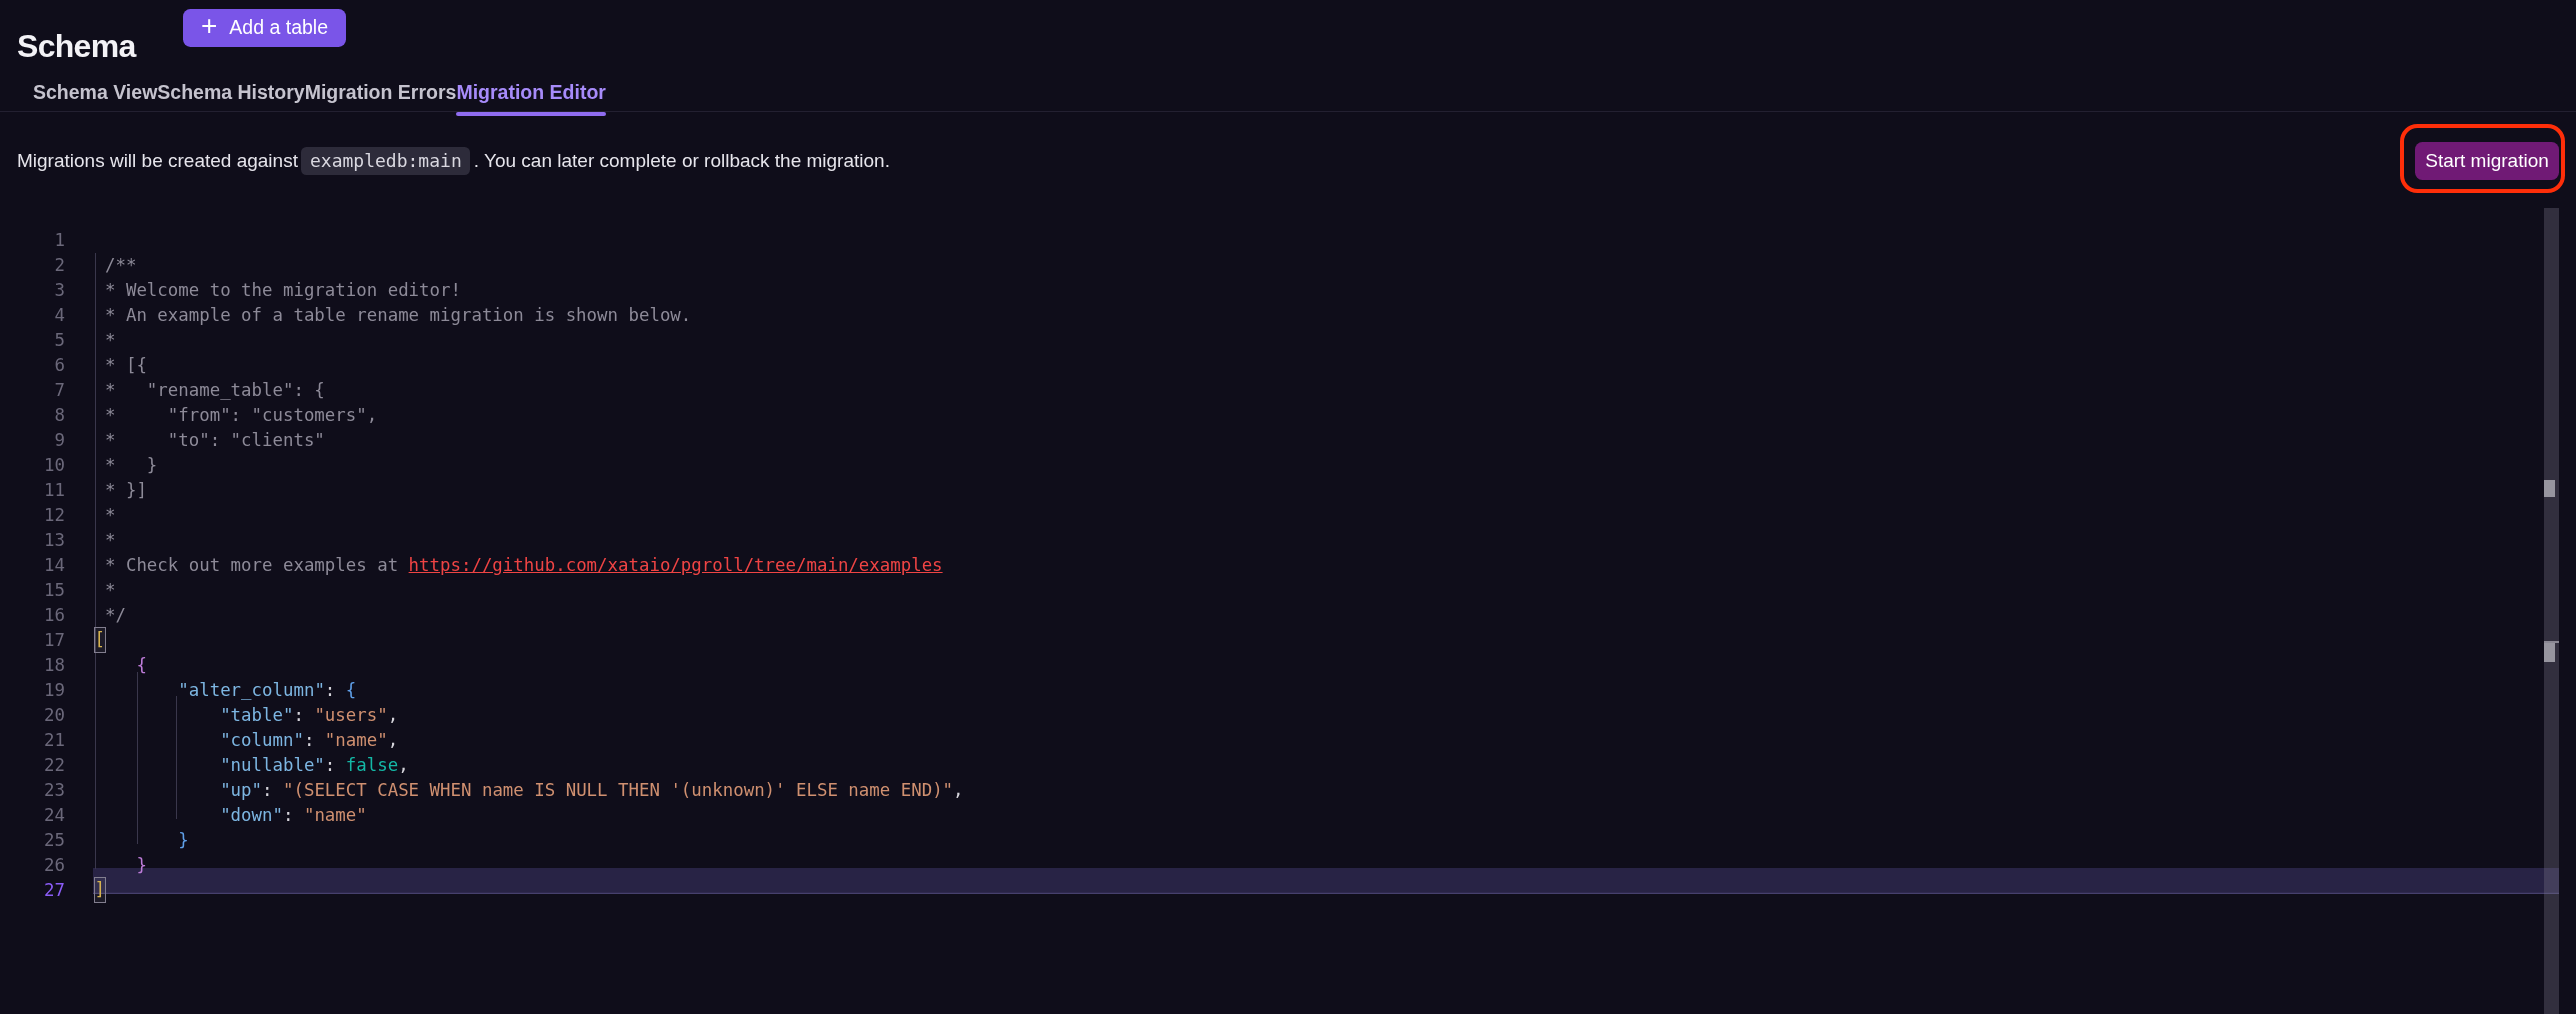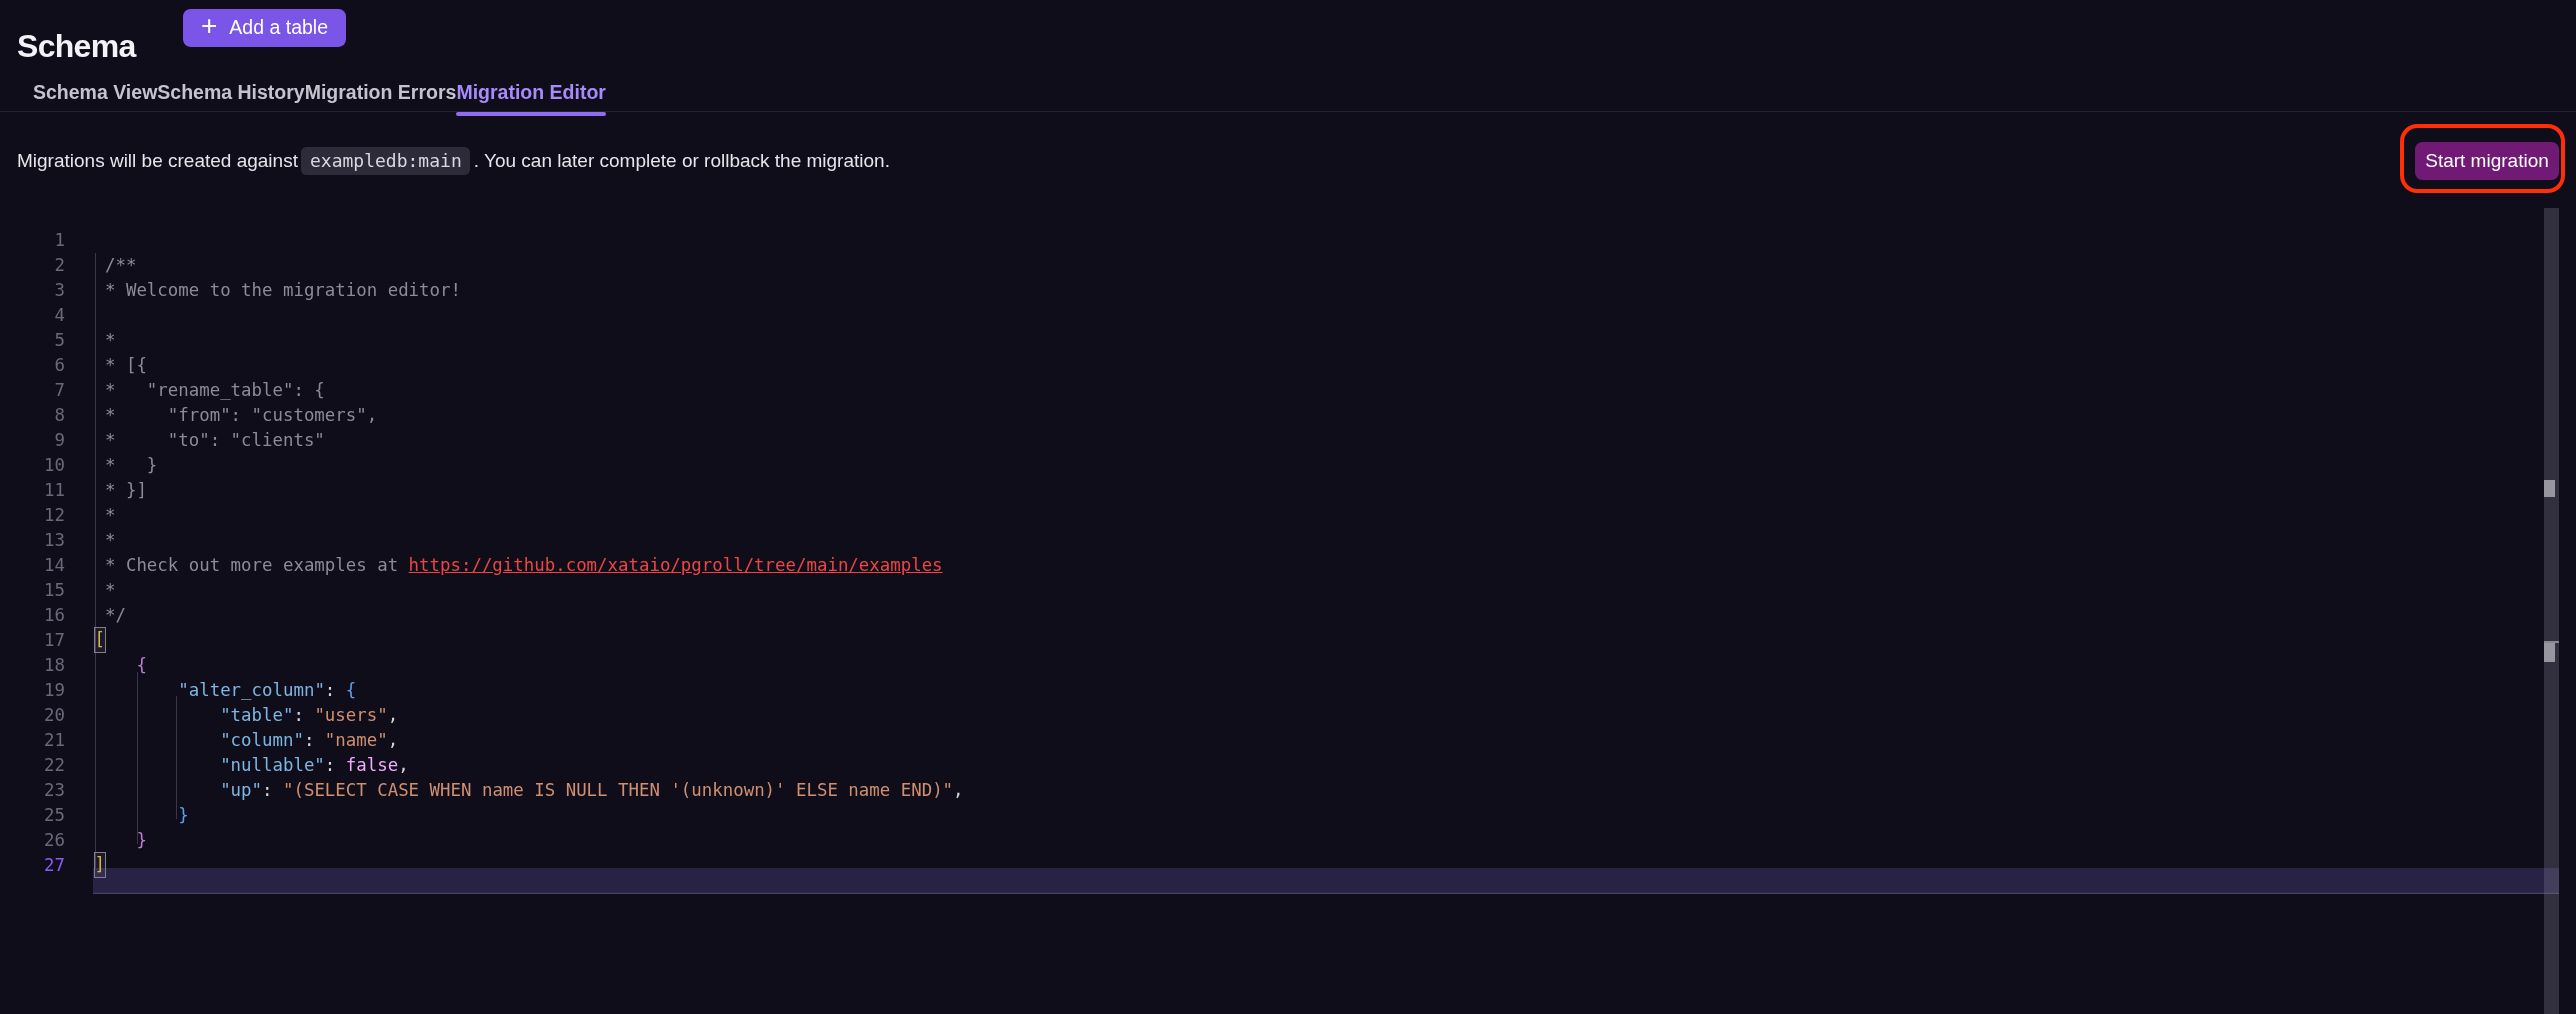--- a/index.html
+++ b/index.html
@@ -67,21 +67,21 @@
   .ln{width:65px;text-align:right;color:#6b687a;flex:none}
   .code-row.active .ln{color:#8b5cf6}
   .code-text{margin-left:29.5px}
   
   .tk-cm{color:#8d8a98}
   .tk-lk{color:#ef4444;text-decoration:underline}
   .tk-pw{color:#d6d5dc}
   .tk-pl{color:#d6d5dc}
   .tk-kb{color:#7db6e2}
   .tk-ss{color:#d09070}
-  .tk-bo{color:#f0abfc}
+  .tk-bo{color:#14b8a6}
   .tk-b1{color:#d6b350}
   .tk-b2{color:#bd7bd8}
   .tk-b3{color:#5f9fe8}
   .tk-bm{
     display:inline-block;width:1ch;height:23.5px;line-height:23.5px;vertical-align:top;
     outline:1.3px solid #827e8f;background:rgba(197,194,208,.08);
   }
   
   .v-scrollbar{position:absolute;right:17px;width:15.4px;top:0;bottom:0;background:rgba(125,122,140,.32)}
   .sb-mark{position:absolute;right:21.5px;width:10.7px;background:#97959f}
@@ -118,40 +118,41 @@
 
 <div class="editor">
   <div class="current-line"></div>
   <div class="guide" id="guide-a"></div>
   <div class="guide" id="guide-b"></div>
   <div class="guide" id="guide-c"></div>
   <div class="lines" id="lines">
       <div class="code-row"><span class="ln">1</span><span class="code-text"></span></div>
       <div class="code-row"><span class="ln">2</span><span class="code-text"><span class="tk-cm"> /**</span></span></div>
       <div class="code-row"><span class="ln">3</span><span class="code-text"><span class="tk-cm"> * Welcome to the migration editor!</span></span></div>
-      <div class="code-row"><span class="ln">4</span></div>
+      <div class="code-row"><span class="ln">4</span><span class="code-text"><span class="tk-cm"> * An example of a table rename migration is shown below.</span></span></div>
       <div class="code-row"><span class="ln">5</span><span class="code-text"><span class="tk-cm"> *</span></span></div>
       <div class="code-row"><span class="ln">6</span><span class="code-text"><span class="tk-cm"> * [{</span></span></div>
       <div class="code-row"><span class="ln">7</span><span class="code-text"><span class="tk-cm"> *   "rename_table": {</span></span></div>
       <div class="code-row"><span class="ln">8</span><span class="code-text"><span class="tk-cm"> *     "from": "customers",</span></span></div>
       <div class="code-row"><span class="ln">9</span><span class="code-text"><span class="tk-cm"> *     "to": "clients"</span></span></div>
       <div class="code-row"><span class="ln">10</span><span class="code-text"><span class="tk-cm"> *   }</span></span></div>
       <div class="code-row"><span class="ln">11</span><span class="code-text"><span class="tk-cm"> * }]</span></span></div>
       <div class="code-row"><span class="ln">12</span><span class="code-text"><span class="tk-cm"> *</span></span></div>
       <div class="code-row"><span class="ln">13</span><span class="code-text"><span class="tk-cm"> *</span></span></div>
       <div class="code-row"><span class="ln">14</span><span class="code-text"><span class="tk-cm"> * Check out more examples at </span><span class="tk-lk">https://github.com/xataio/pgroll/tree/main/examples</span></span></div>
       <div class="code-row"><span class="ln">15</span><span class="code-text"><span class="tk-cm"> *</span></span></div>
       <div class="code-row"><span class="ln">16</span><span class="code-text"><span class="tk-cm"> */</span></span></div>
       <div class="code-row"><span class="ln">17</span><span class="code-text"><span class="tk-b1 tk-bm">[</span></span></div>
       <div class="code-row"><span class="ln">18</span><span class="code-text"><span class="tk-pl">    </span><span class="tk-b2">{</span></span></div>
       <div class="code-row"><span class="ln">19</span><span class="code-text"><span class="tk-pl">        </span><span class="tk-kb">"alter_column"</span><span class="tk-pw">: </span><span class="tk-b3">{</span></span></div>
       <div class="code-row"><span class="ln">20</span><span class="code-text"><span class="tk-pl">            </span><span class="tk-kb">"table"</span><span class="tk-pw">: </span><span class="tk-ss">"users"</span><span class="tk-pw">,</span></span></div>
       <div class="code-row"><span class="ln">21</span><span class="code-text"><span class="tk-pl">            </span><span class="tk-kb">"column"</span><span class="tk-pw">: </span><span class="tk-ss">"name"</span><span class="tk-pw">,</span></span></div>
       <div class="code-row"><span class="ln">22</span><span class="code-text"><span class="tk-pl">            </span><span class="tk-kb">"nullable"</span><span class="tk-pw">: </span><span class="tk-bo">false</span><span class="tk-pw">,</span></span></div>
       <div class="code-row"><span class="ln">23</span><span class="code-text"><span class="tk-pl">            </span><span class="tk-kb">"up"</span><span class="tk-pw">: </span><span class="tk-ss">"(SELECT CASE WHEN name IS NULL THEN '(unknown)' ELSE name END)"</span><span class="tk-pw">,</span></span></div>
+      <div class="code-row"><span class="ln">24</span><span class="code-text"><span class="tk-pl">            </span><span class="tk-kb">"down"</span><span class="tk-pw">: </span><span class="tk-ss">"name"</span></span></div>
       <div class="code-row"><span class="ln">25</span><span class="code-text"><span class="tk-pl">        </span><span class="tk-b3">}</span></span></div>
       <div class="code-row"><span class="ln">26</span><span class="code-text"><span class="tk-pl">    </span><span class="tk-b2">}</span></span></div>
       <div class="code-row active"><span class="ln">27</span><span class="code-text"><span class="tk-b1 tk-bm">]</span></span></div>
     </div>
   <div class="v-scrollbar"></div>
   <div class="sb-dash"></div>
   <div class="sb-mark" id="sb-mark-1"></div>
   <div class="sb-mark" id="sb-mark-2"></div>
 </div>
 

